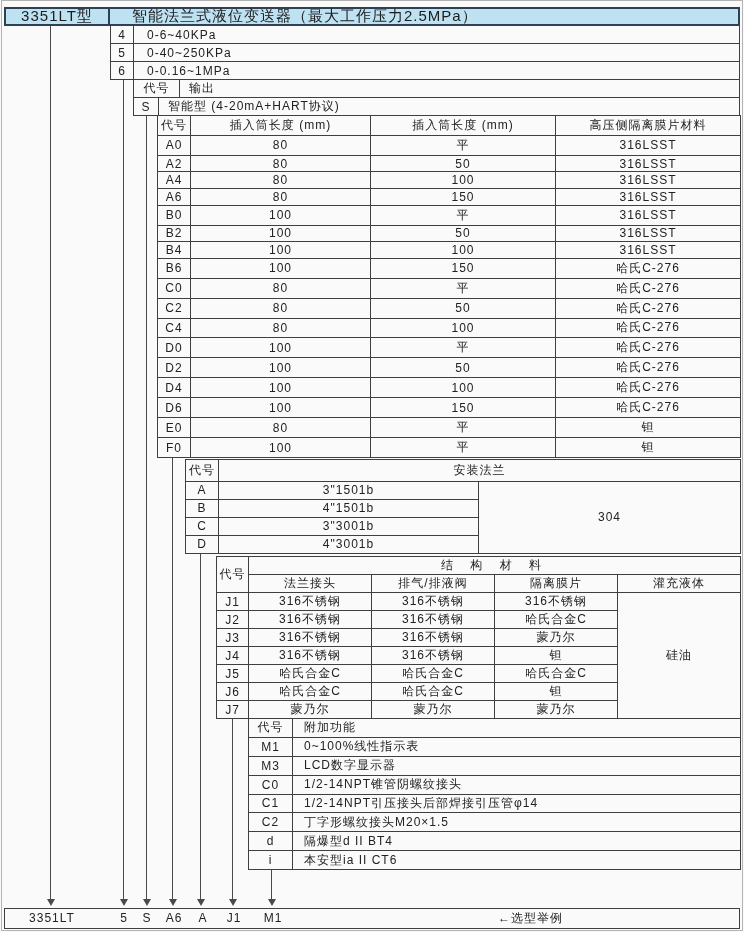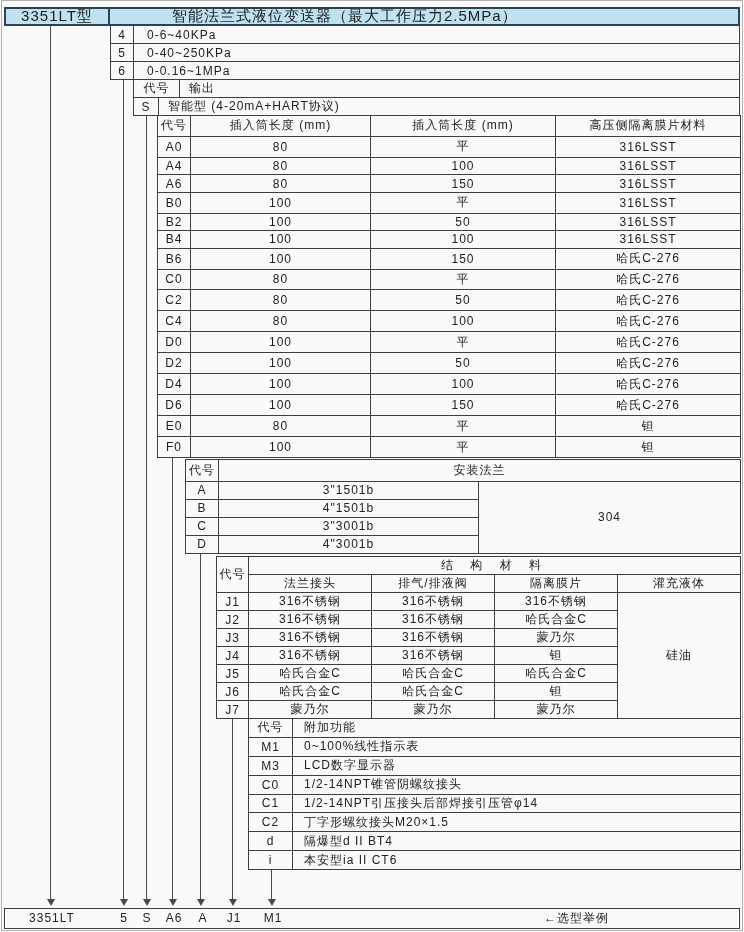--- a/index.html
+++ b/index.html
@@ -22,21 +22,21 @@
     background:#bfe2f3; border:2px solid #2e4154;
     display:flex; align-items:center; box-sizing:border-box;
     font-size:15px; color:#1c1c1c;
   }
   .title-model {
     width:104px; flex-shrink:0; height:100%;
     border-right:2px solid #2e4154; box-sizing:border-box;
     display:flex; align-items:center; justify-content:center;
     letter-spacing:1px;
   }
-  .title-desc { padding-left:22px; letter-spacing:1px;margin-left:40px; }
+  .title-desc { padding-left:22px; letter-spacing:1px; }
   
   .row-box {
     position:absolute; box-sizing:border-box;
     border:1px solid #3f3f3f; background:#fafafa;
     display:flex; align-items:center;
     font-size:12px; color:#222; height:19px;
   }
   .code-cell {
     height:100%; flex-shrink:0; box-sizing:border-box;
     border-right:1px solid #3f3f3f;
@@ -121,20 +121,26 @@
       <td>插入筒长度 (mm)</td>
       <td>高压侧隔离膜片材料</td>
     </tr>
     <tr>
           <td>A0</td>
           <td>80</td>
           <td>平</td>
           <td>316LSST</td>
         </tr>
     <tr>
+          <td>A2</td>
+          <td>80</td>
+          <td>50</td>
+          <td>316LSST</td>
+        </tr>
+    <tr>
           <td>A4</td>
           <td>80</td>
           <td>100</td>
           <td>316LSST</td>
         </tr>
     <tr>
           <td>A6</td>
           <td>80</td>
           <td>150</td>
           <td>316LSST</td>
@@ -374,15 +380,15 @@
   <div class="arrowhead" style="left:267.5px; top:899px;"></div>
 
   <div class="example-box">
     <span class="ex-center" style="left:47px;">3351LT</span>
     <span class="ex-center" style="left:119px;">5</span>
     <span class="ex-center" style="left:142px;">S</span>
     <span class="ex-center" style="left:169px;">A6</span>
     <span class="ex-center" style="left:198px;">A</span>
     <span class="ex-center" style="left:229px;">J1</span>
     <span class="ex-center" style="left:268px;">M1</span>
-    <span style="left:493px;margin-left:46px;">←选型举例</span>
+    <span style="left:493px;">←选型举例</span>
   </div>
 </div>
 
 </body></html>

